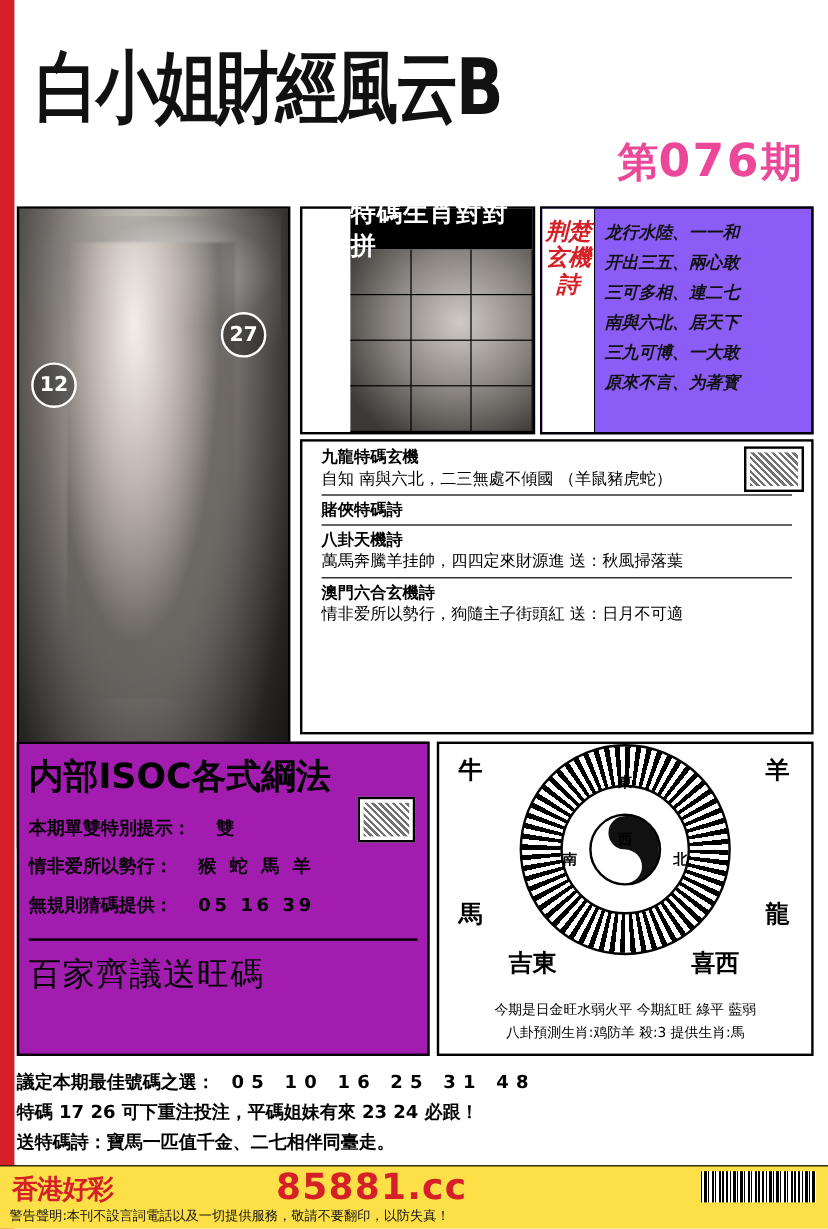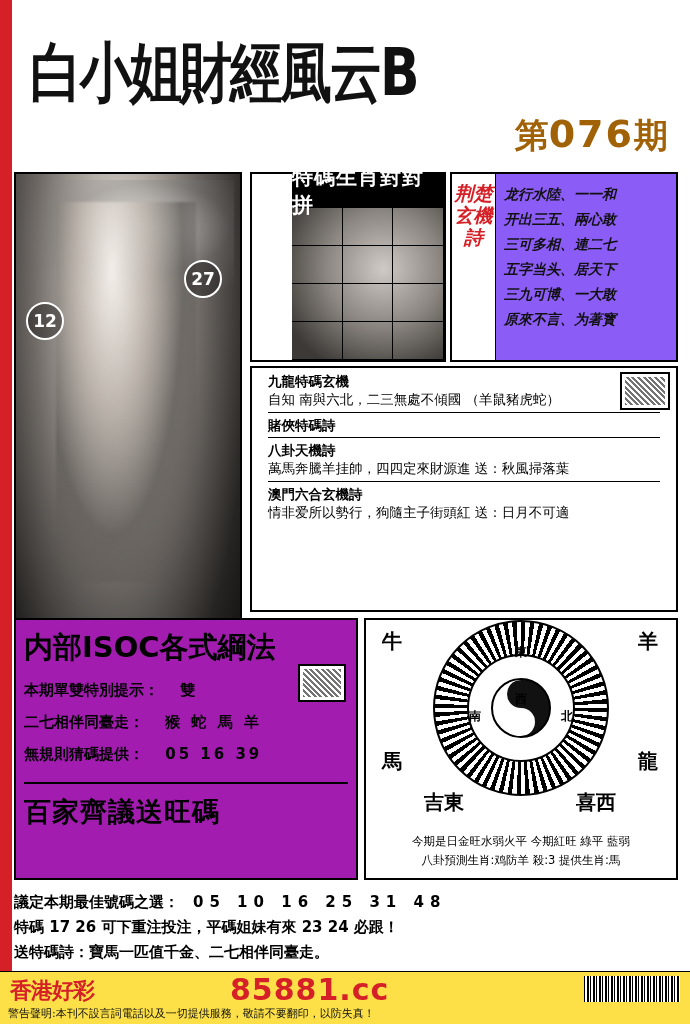--- a/index.html
+++ b/index.html
@@ -52,21 +52,21 @@
     color: #111;
     white-space: nowrap;
     transform: scaleY(1.25);
     transform-origin: left top;
   }
   .title-issue {
     position: absolute;
     right: 22px; top: 112px;
     font-weight: bold;
     font-size: 34px;
-    color: #a16207;
+    color: #ec4899;
     white-space: nowrap;
   }
   .title-issue .num {
     font-size: 38px;
     letter-spacing: 2px;
   }
   
   .top-area {
     position: absolute;
     left: 14px; top: 172px;
@@ -267,21 +267,21 @@
   .isoc .line {
     font-size: 15px;
     font-weight: bold;
     margin: 12px 0;
     line-height: 20px;
   }
   .isoc .line .val { margin-left: 16px; letter-spacing: 3px; }
   .isoc h3 {
     margin: 18px 0 0;
     font-size: 27px;
-    font-weight: bold;
+    font-weight: normal;
     border-top: 2px solid #000;
     padding-top: 10px;
     letter-spacing: 1px;
   }
   .isoc .stamp2 {
     position: absolute;
     right: 10px; top: 44px;
     width: 44px; height: 34px;
     border: 2px solid #000;
     background: #fff;
@@ -465,21 +465,21 @@
         <div></div>
       </div>
     </div>
 
     <div class="poem-col">
       <div class="poem-vert">荆楚玄機詩</div>
       <div class="poem-lines">
         <div>龙行水陸、一一和</div>
         <div>开出三五、兩心敢</div>
         <div>三可多相、連二七</div>
-        <div>五字当头、居天下</div>
+        <div>南與六北、居天下</div>
         <div>三九可博、一大敢</div>
         <div>原來不言、为著寳</div>
       </div>
     </div>
 
     <div class="secrets">
       <div class="stamp"></div>
 
       <div class="sec-row">
         <div class="head">九龍特碼玄機</div>
@@ -508,21 +508,21 @@
   <div class="bottom-area">
 
     <div class="isoc">
       <h2>内部ISOC各式綱法</h2>
       <div class="stamp2"></div>
       <div class="line">
         <span>本期單雙特別提示：</span>
         <span class="val">雙</span>
       </div>
       <div class="line">
-        <span>二七相伴同臺走：</span>
+        <span>情非爱所以勢行：</span>
         <span class="val">猴 蛇 馬 羊</span>
       </div>
       <div class="line">
         <span>無規則猜碼提供：</span>
         <span class="val">05 16 39</span>
       </div>
       <h3>百家齊議送旺碼</h3>
     </div>
 
     <div class="bagua">

